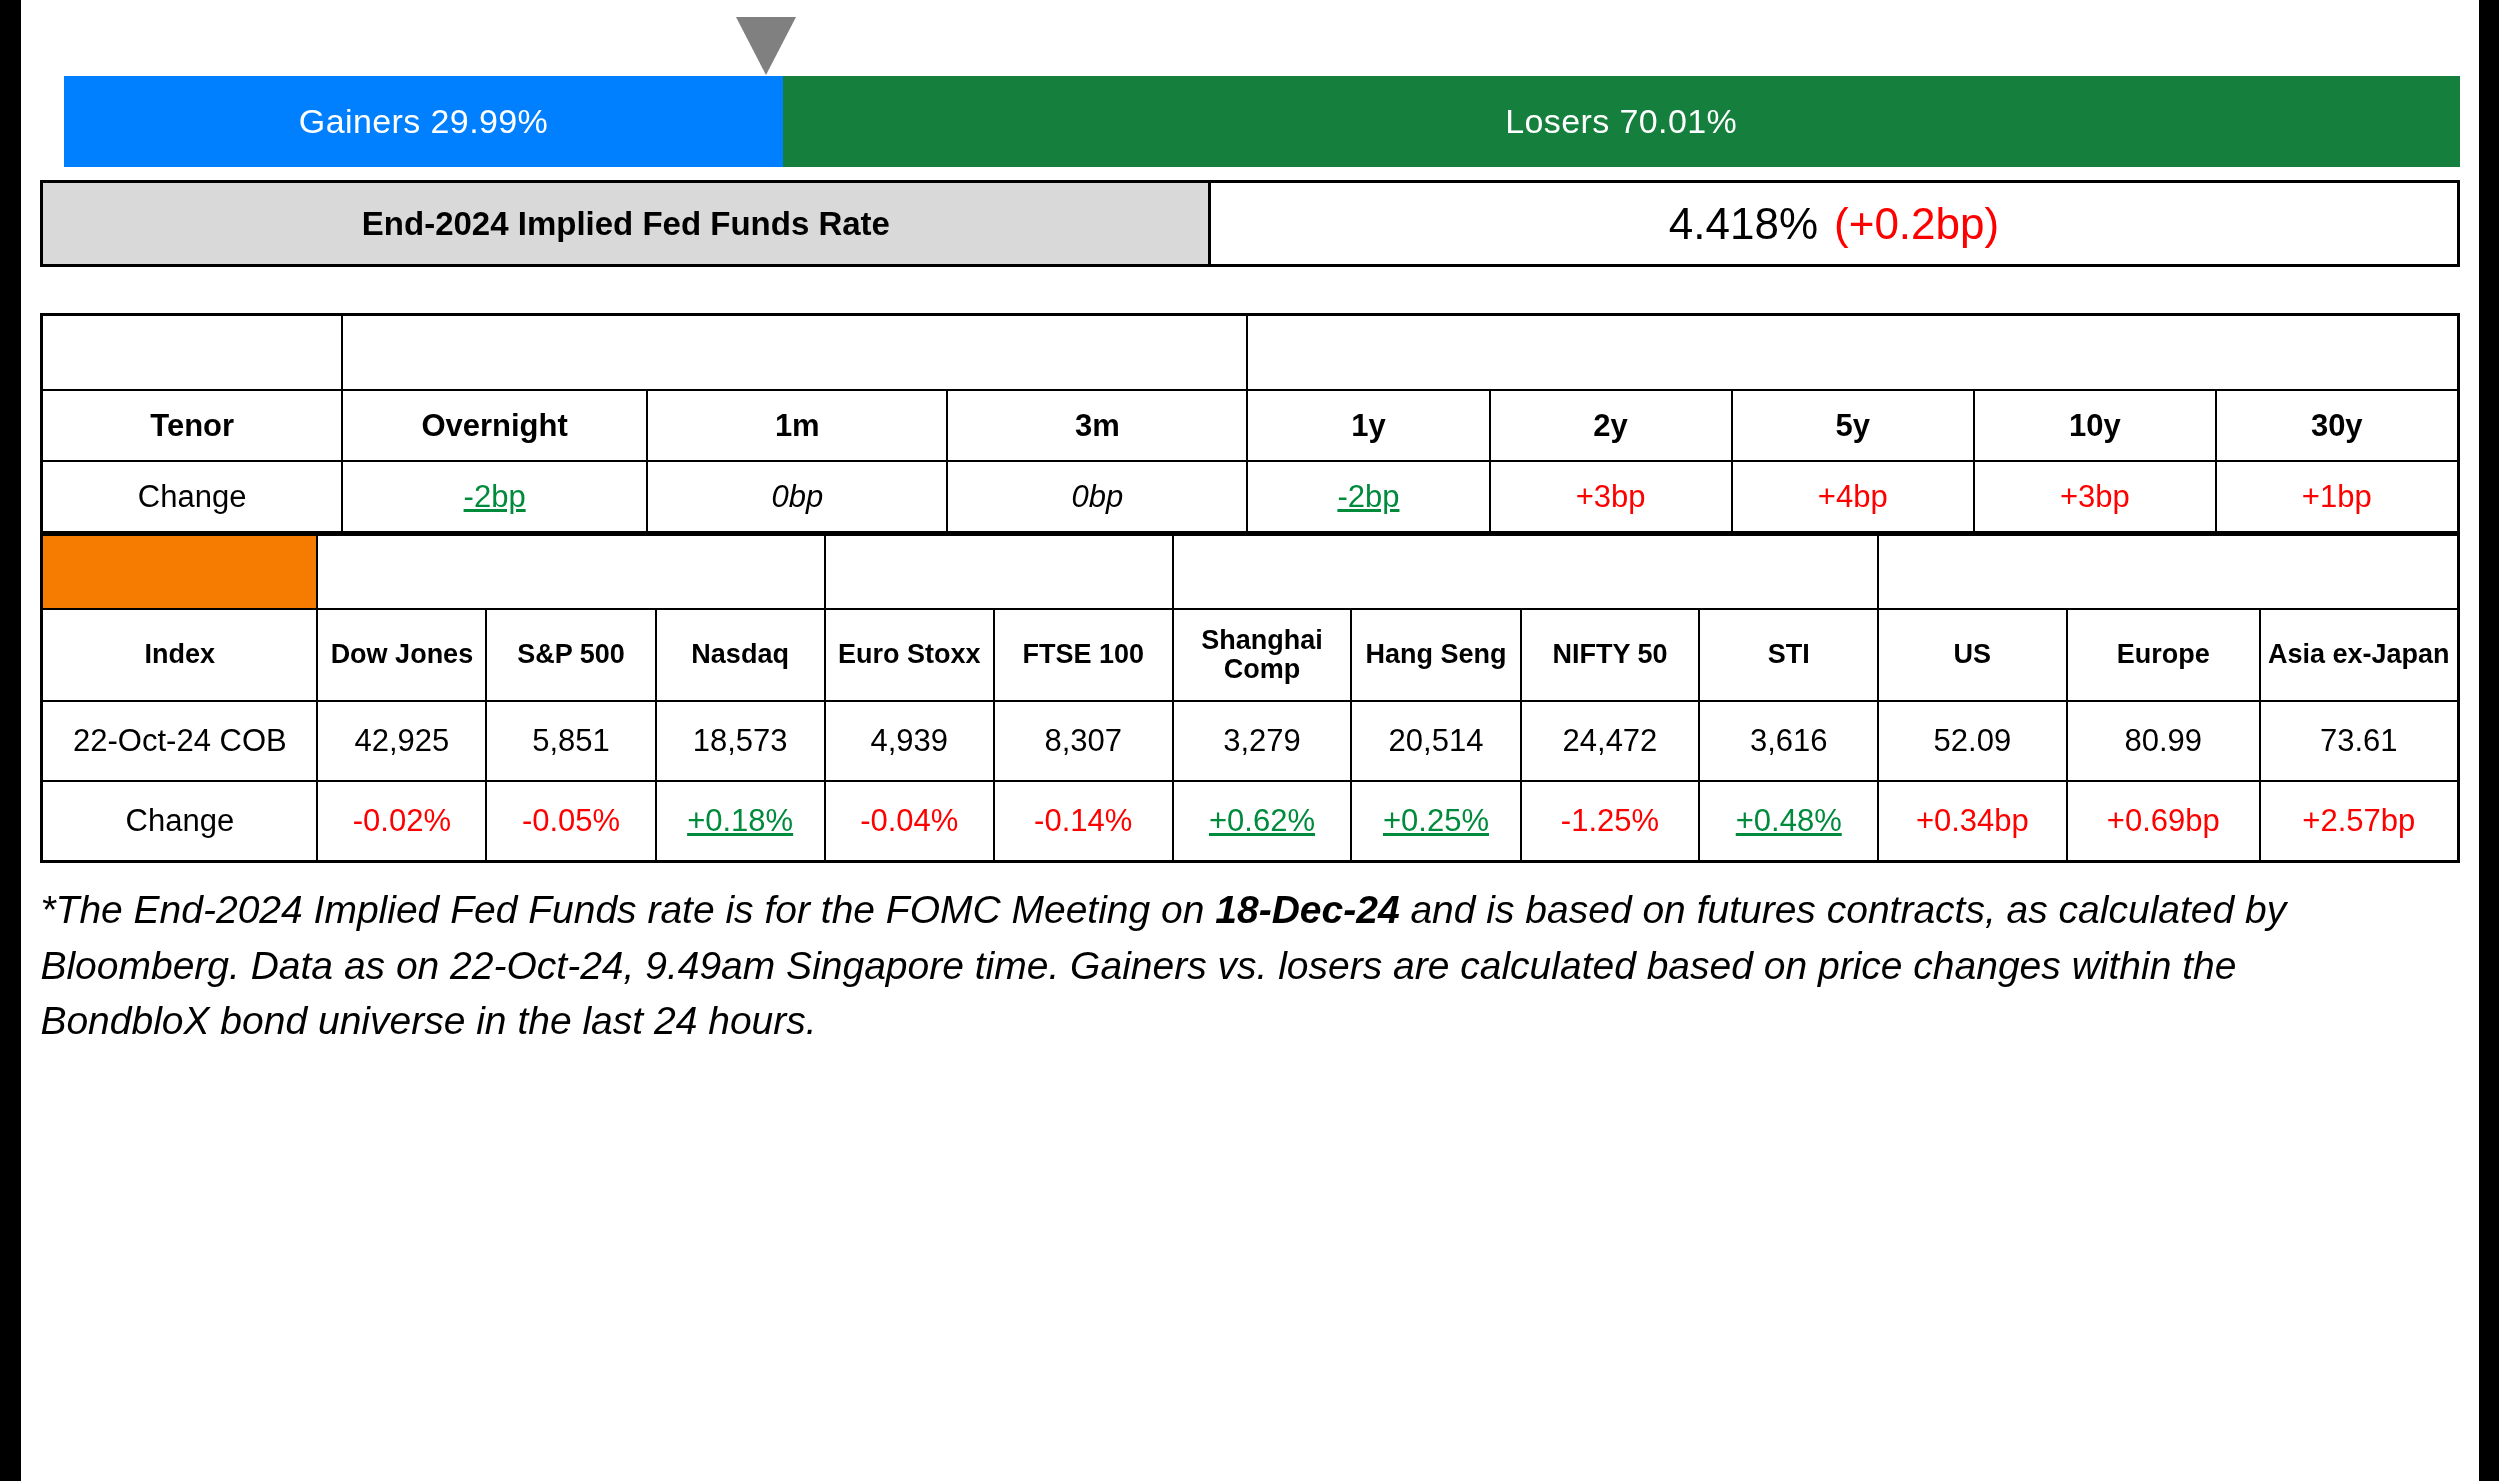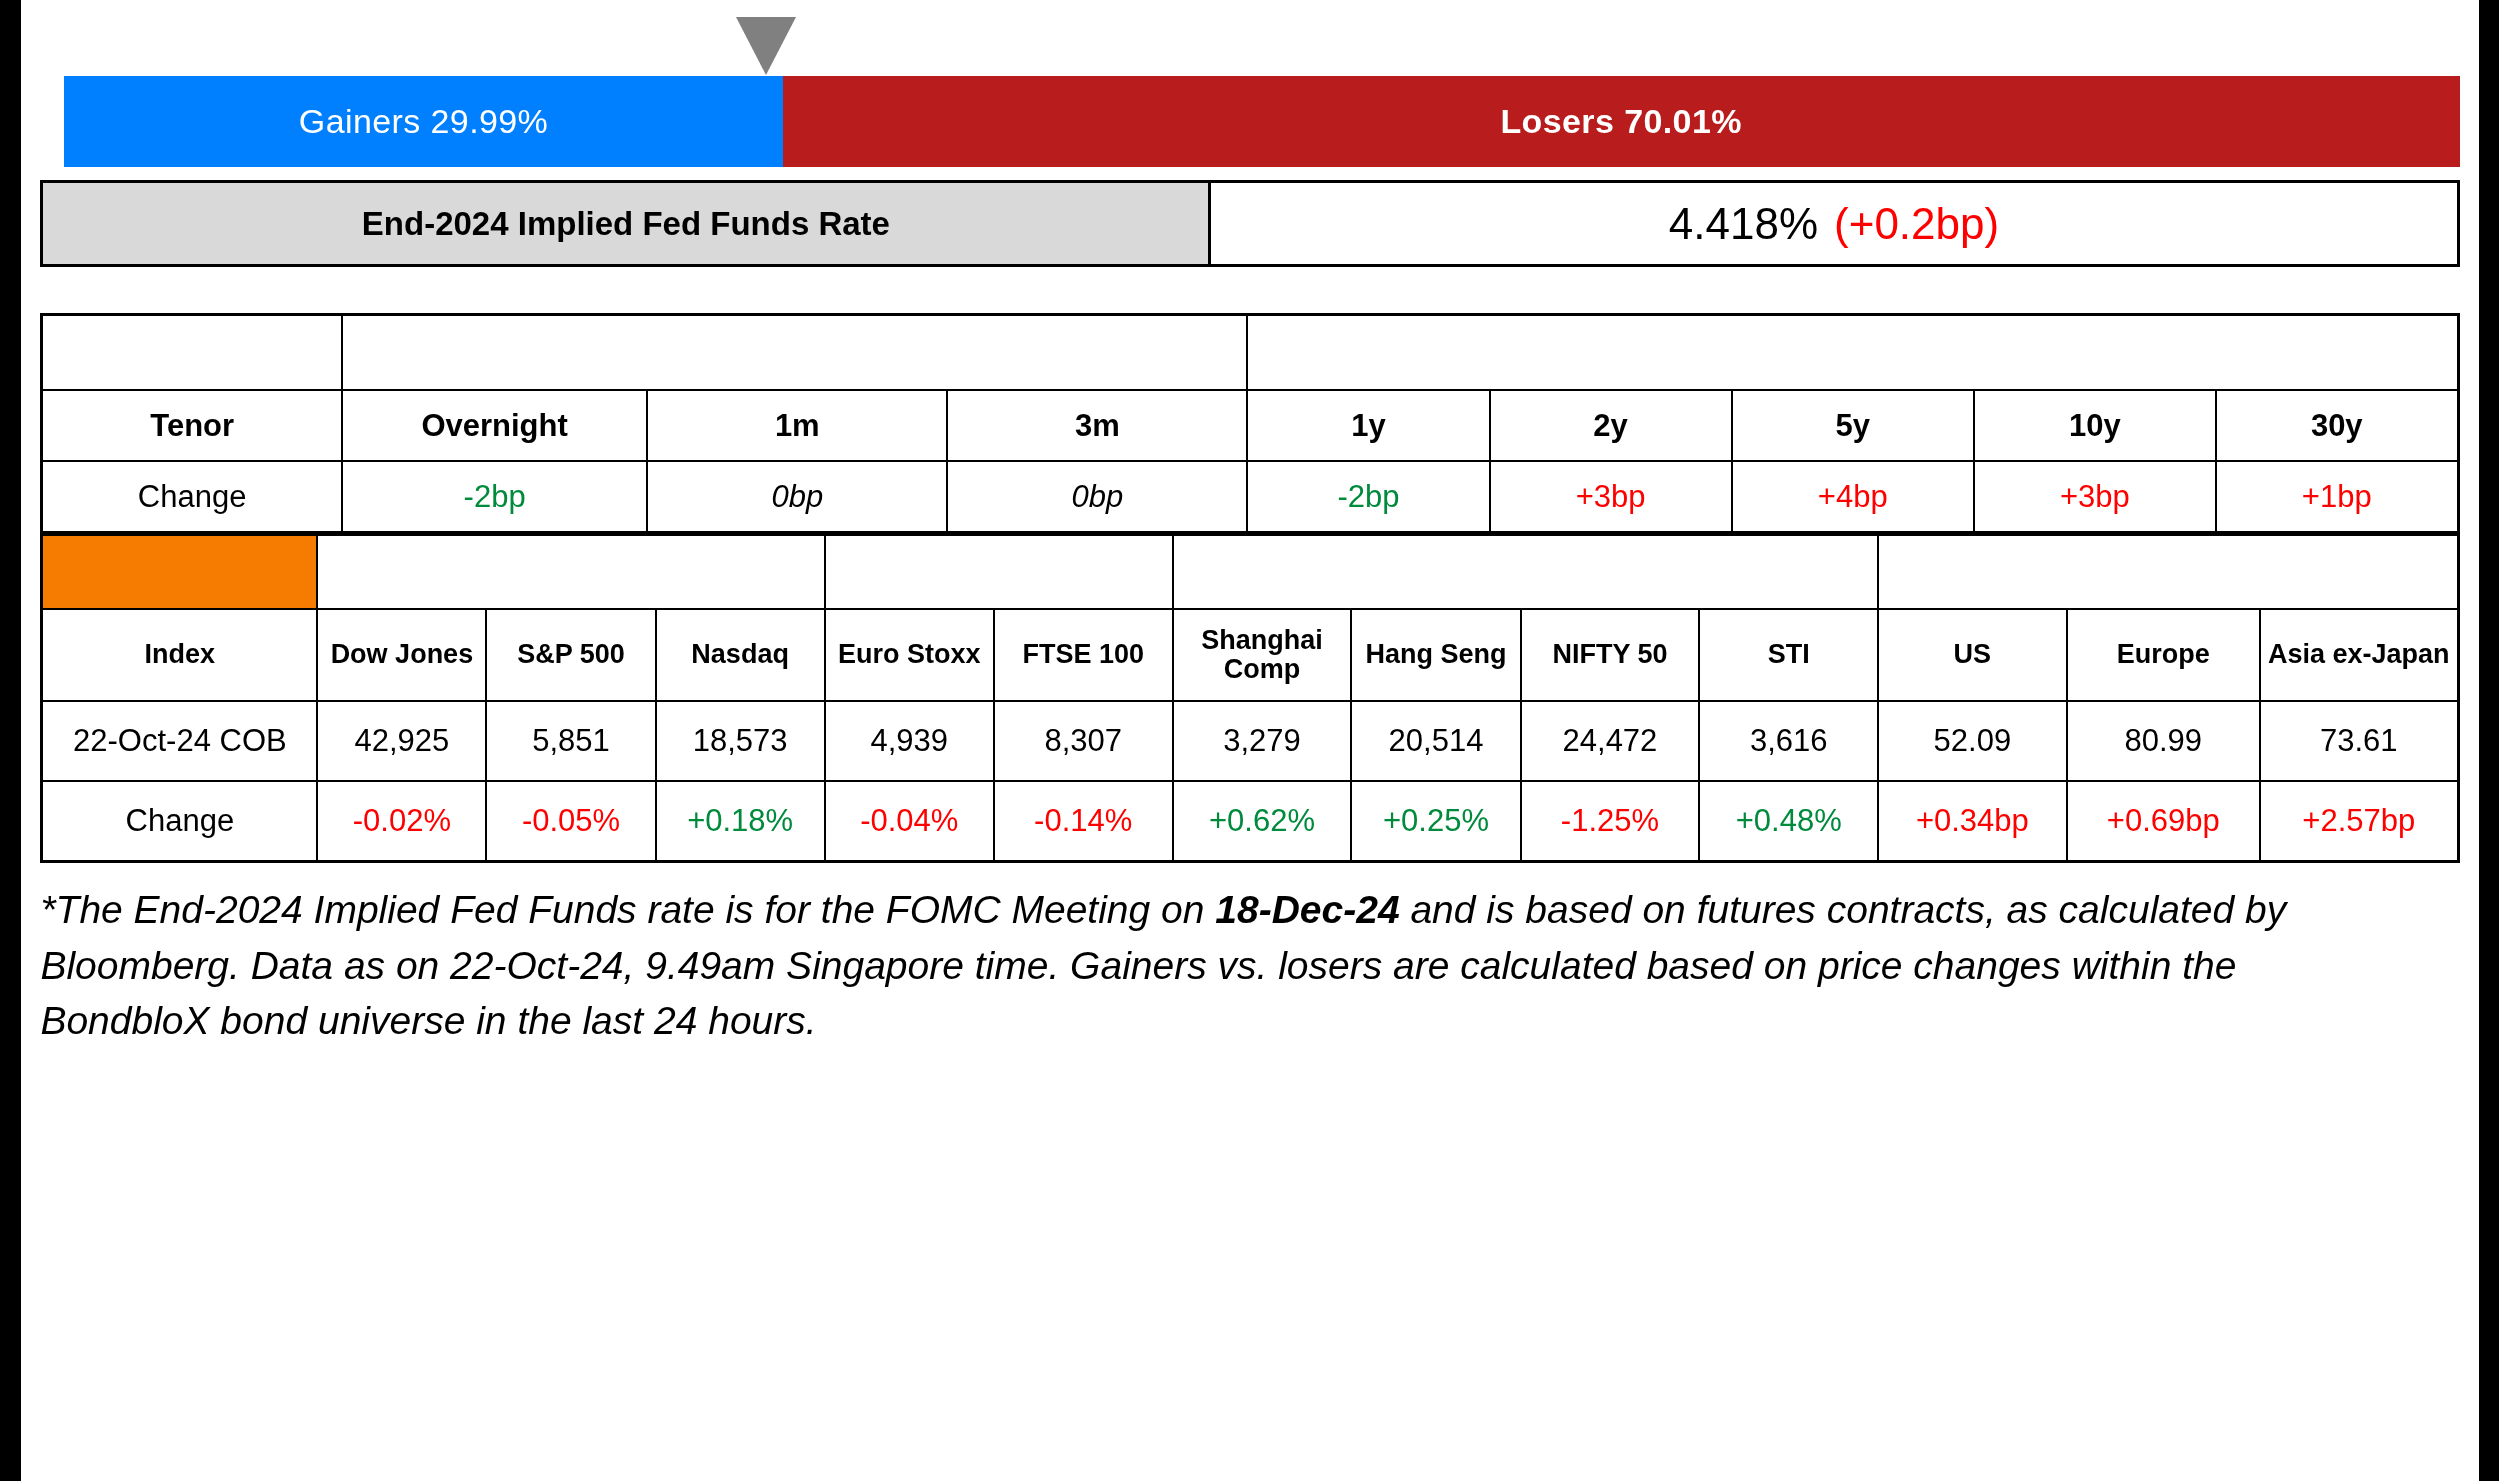--- a/index.html
+++ b/index.html
@@ -64,21 +64,21 @@
   .seg {
     display: flex;
     align-items: center;
     justify-content: center;
     color: #ffffff;
     font-size: 34px;
     font-weight: 400;
     letter-spacing: 0.4px;
   }
   .seg-gainers { background: #0080ff; }
-  .seg-losers  { background: #b91c1c; font-weight: bold; }
+  .seg-losers  { background: #15803d; }
 
   
   .fedfunds {
     margin-top: 69px;
     display: flex;
     border: 3.7px solid #000000;
     height: 87px;
     box-sizing: border-box;
   }
   .ff-label {
@@ -133,21 +133,21 @@
   }
   td.sub {
     background: #d9d9d9;
     font-weight: bold;
     height: 69px;
   }
   td.rowlabel { height: 69px; }
   .t-idx td.sub { font-size: 27px; font-weight: bold; height: 90px; }
   .t-idx td { height: 78px; font-size: 28px; }
   .t-idx td.grp { height: 72px; font-size: 31px; }
-  .up   { color: #008a3c; }
+  .up   { color: #008a3c; text-decoration: underline; }
   .down { color: #ff0000; }
   .flat { color: #000000; font-style: italic; }
 
   
   .footnote {
     margin-top: 19.4px;
     font-size: 39px;
     font-style: italic;
     line-height: 1.42;
     padding-right: 45px;

